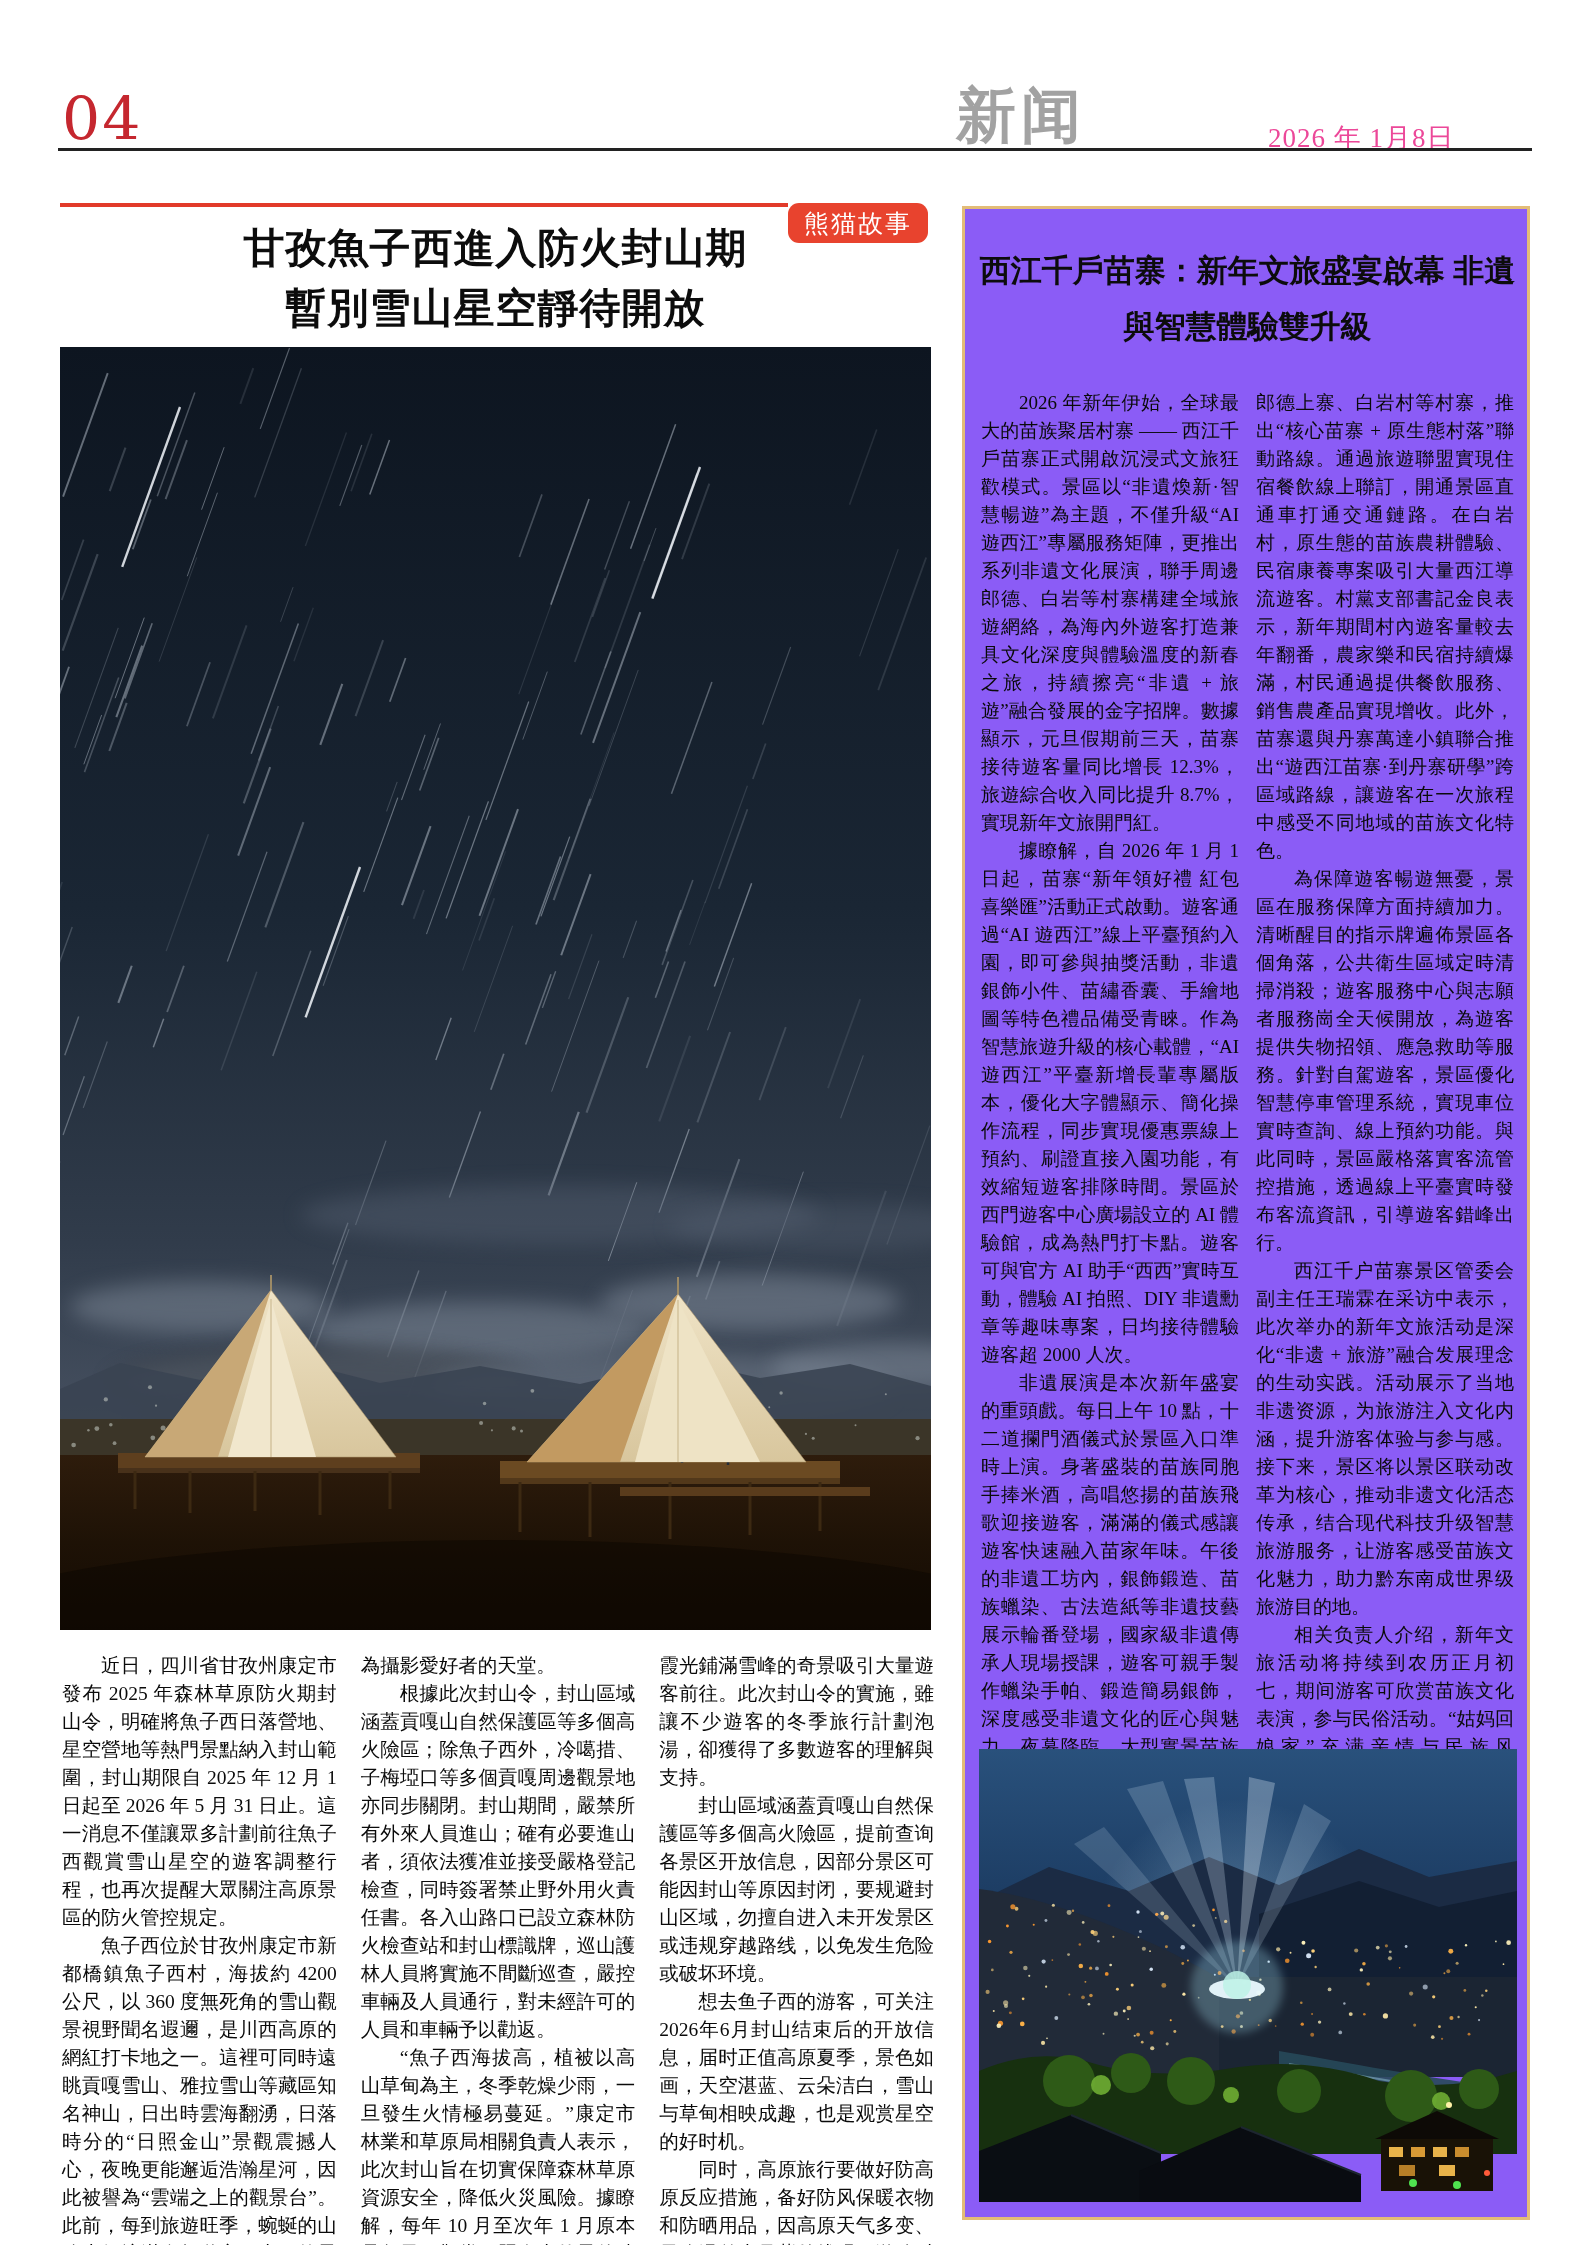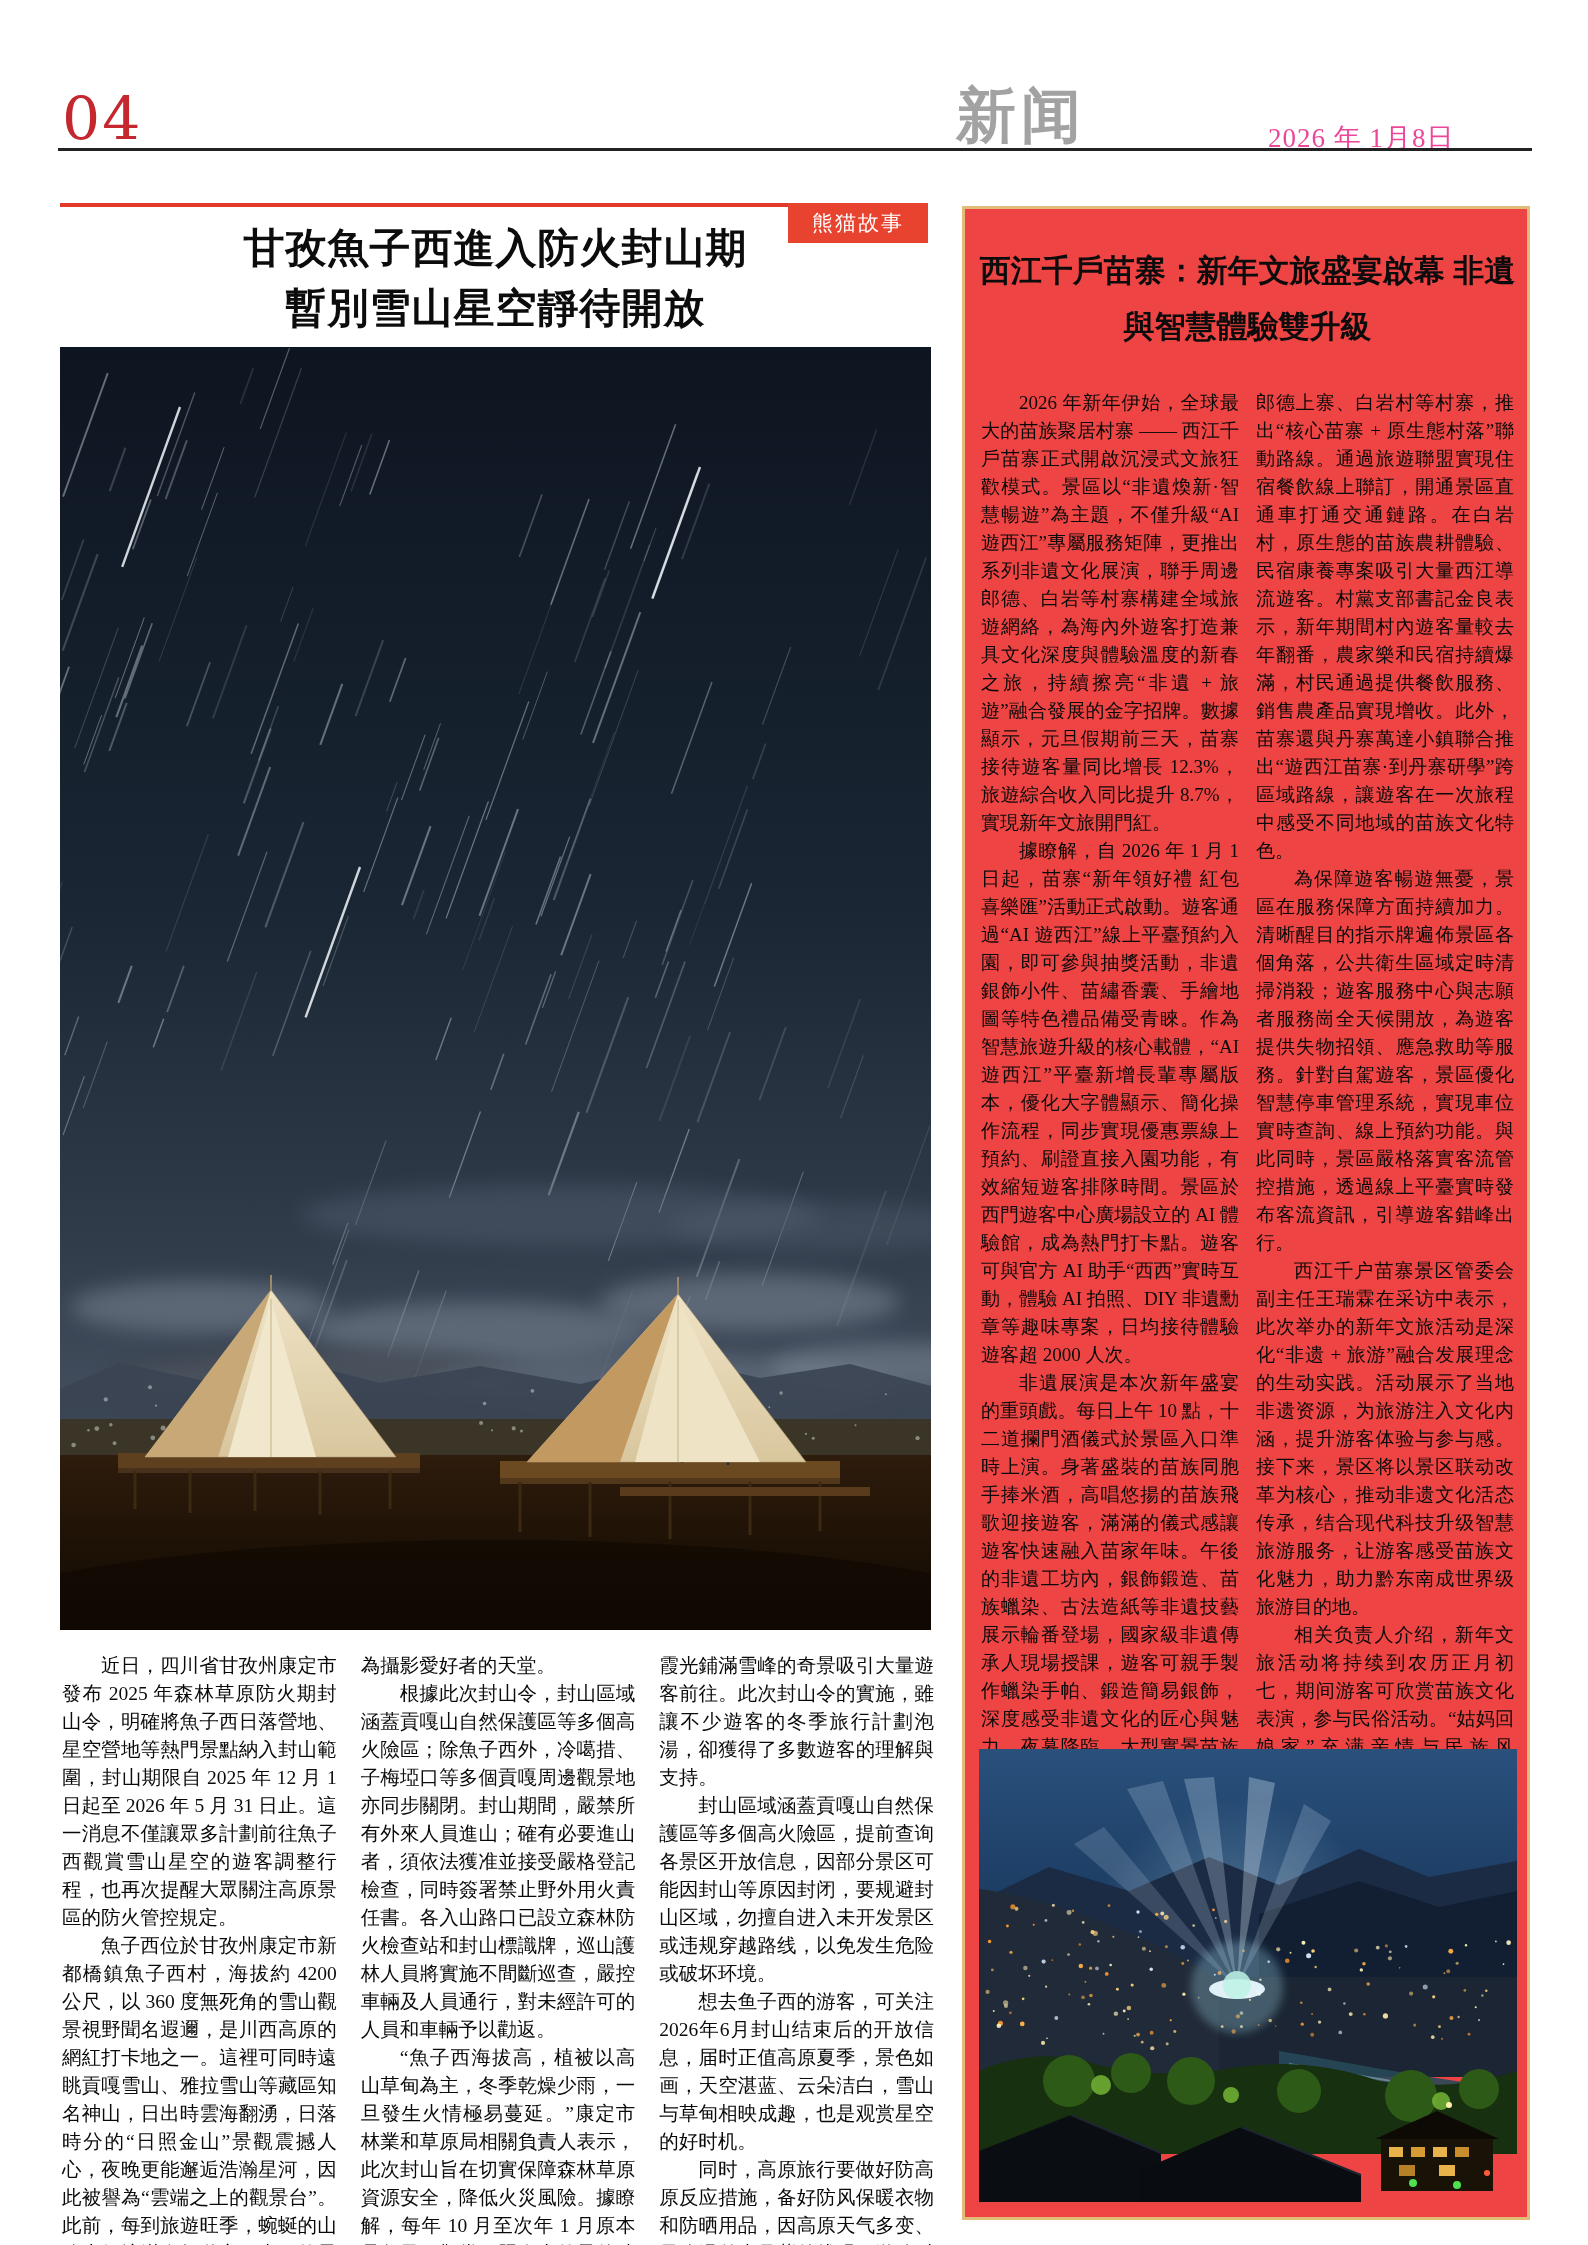--- a/index.html
+++ b/index.html
@@ -22,39 +22,39 @@
   .page-date {
     position:absolute; left:1268px; top:120px; font-size:27px; color:#ec4899; letter-spacing:1px;
   }
   .header-rule { position:absolute; left:58px; top:148px; width:1474px; height:3px; background:#222; }
 
   
   .kicker-line { position:absolute; left:60px; top:203px; width:728px; height:4px; background:#e23a2a; }
   .kicker-tag {
     position:absolute; left:788px; top:203px; width:140px; height:40px;
     background:#e8432e; color:#fff; font-family:"Liberation Sans", sans-serif;
-    font-size:21px; letter-spacing:2px; display:flex; align-items:center; justify-content:center;
+    font-size:25px; letter-spacing:2px; display:flex; align-items:center; justify-content:center;border-radius:11px;
   }
   .left-title {
     position:absolute; left:60px; top:218px; width:871px; text-align:center;
     font-family:"Liberation Sans", sans-serif; font-weight:600; font-size:41px;
     line-height:60px; color:#0c0c0c; letter-spacing:1px;
   }
   .photo1 { position:absolute; left:60px; top:347px; width:871px; height:1283px; overflow:hidden; }
   .photo1 svg, .photo2 svg { display:block; width:100%; height:100%; }
 
   .left-cols { position:absolute; left:62px; top:1652px; width:872px; display:flex; gap:24px; }
   .col { flex:1; font-size:19.5px; line-height:28px; text-align:justify; word-break:break-all; }
   .col p { margin:0; text-indent:2em; }
   .col.cont p:first-child { text-indent:0; }
 
   
   .right-box {
     position:absolute; left:962px; top:206px; width:568px; height:2014px;
-    border:3px solid #e3bc77; background:#ef4444;
+    border:3px solid #e3bc77; background:#8b5cf6;
   }
   .right-title {
     position:absolute; left:13px; top:34px; width:539px; text-align:center;
     font-family:"Liberation Sans", sans-serif; font-weight:600; font-size:31px;
     line-height:56px; color:#0c0c0c; word-break:break-all;
   }
   .right-cols { position:absolute; left:16px; top:180px; width:533px; display:flex; gap:17px; }
   .right-cols .col { font-size:19px; }
   .photo2 { position:absolute; left:14px; top:1540px; width:538px; height:453px; overflow:hidden; }
 </style>

